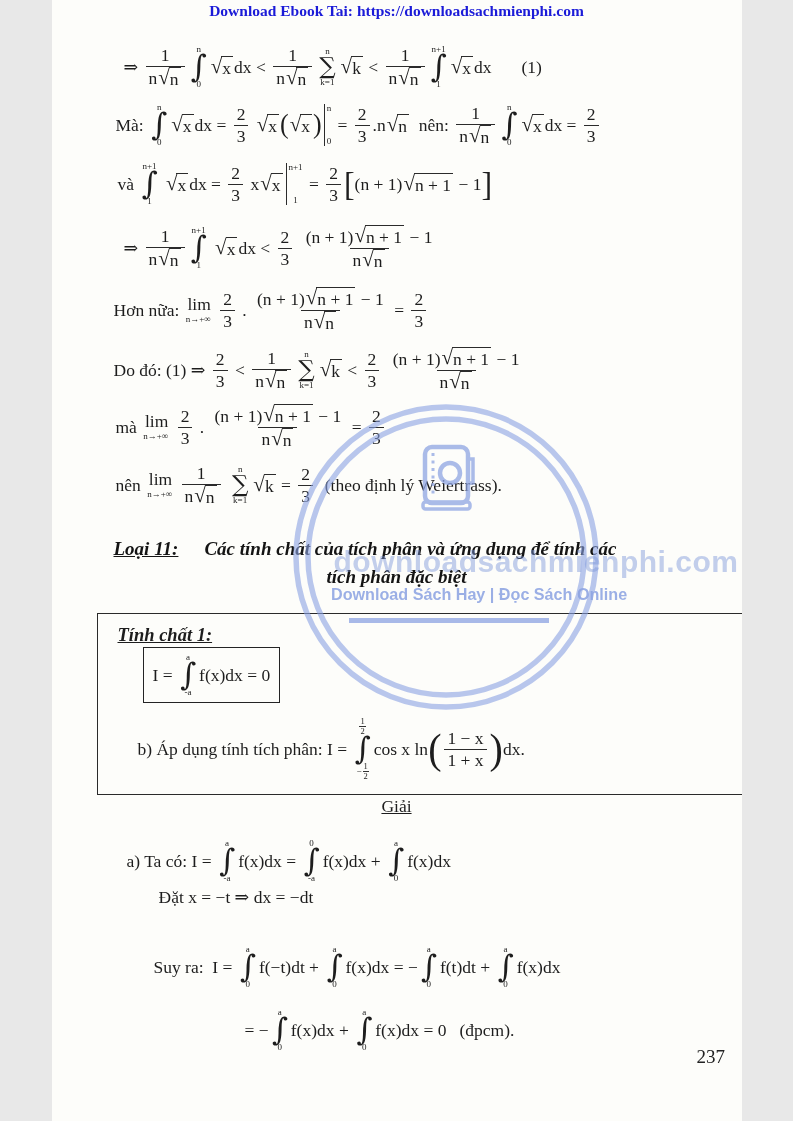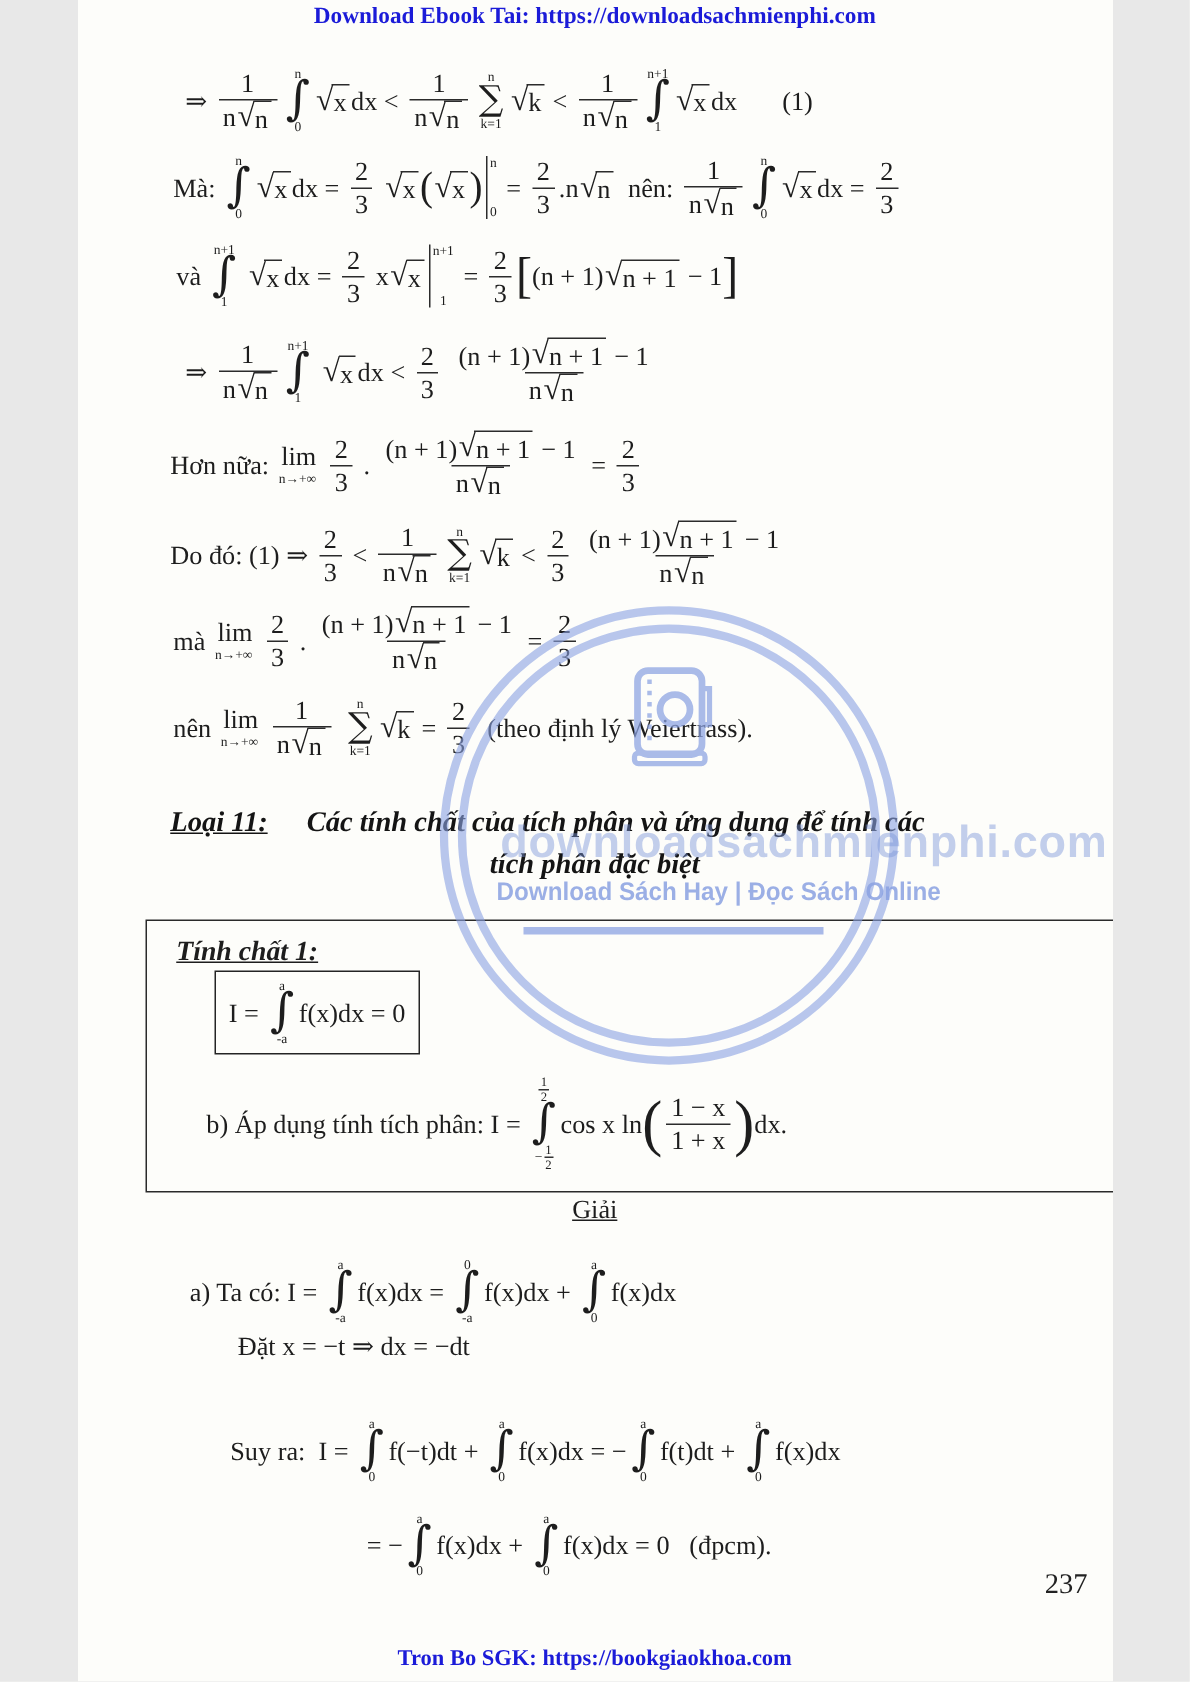--- a/index.html
+++ b/index.html
@@ -115,14 +115,13 @@
     <div class="mrow rb"><span class="mt">b) Áp dụng tính tích phân: I = </span><span class="intg"><span class="bnd top"><span class="bcol"><span>1</span><span class="bden">2</span></span></span><span class="isym">∫</span><span class="bnd bot"><span class="bneg">−</span><span class="bcol"><span>1</span><span class="bden">2</span></span></span></span><span class="mt">cos x ln</span><span class="big" style="font-size: 40px;">(</span><span class="frac"><span class="num"><span class="mt">1 − x</span></span><span class="den"><span class="mt">1 + x</span></span></span><span class="big" style="font-size: 40px;">)</span><span class="mt">dx.</span></div>
   </div>
 
   <div class="giai">Giải</div>
   <div class="mrow g1"><span class="mt">a) Ta có: I = </span><span class="intg"><span class="bnd top">a</span><span class="isym">∫</span><span class="bnd bot">-a</span></span><span class="mt">f(x)dx = </span><span class="intg"><span class="bnd top">0</span><span class="isym">∫</span><span class="bnd bot">-a</span></span><span class="mt">f(x)dx + </span><span class="intg"><span class="bnd top">a</span><span class="isym">∫</span><span class="bnd bot">0</span></span><span class="mt">f(x)dx</span></div>
   <div class="mrow g2"><span class="mt">Đặt x = −t ⇒ dx = −dt</span></div>
   <div class="mrow g4"><span class="mt">Suy ra:  I = </span><span class="intg"><span class="bnd top">a</span><span class="isym">∫</span><span class="bnd bot">0</span></span><span class="mt">f(−t)dt + </span><span class="intg"><span class="bnd top">a</span><span class="isym">∫</span><span class="bnd bot">0</span></span><span class="mt">f(x)dx = −</span><span class="intg"><span class="bnd top">a</span><span class="isym">∫</span><span class="bnd bot">0</span></span><span class="mt">f(t)dt + </span><span class="intg"><span class="bnd top">a</span><span class="isym">∫</span><span class="bnd bot">0</span></span><span class="mt">f(x)dx</span></div>
   <div class="mrow g5"><span class="mt">= −</span><span class="intg"><span class="bnd top">a</span><span class="isym">∫</span><span class="bnd bot">0</span></span><span class="mt">f(x)dx + </span><span class="intg"><span class="bnd top">a</span><span class="isym">∫</span><span class="bnd bot">0</span></span><span class="mt">f(x)dx = 0   (đpcm).</span></div>
 
   <div class="pagenum">237</div>
-  <div class="botlink">Tron Bo SGK: https://bookgiaokhoa.com</div>
 </div>
 
 </body></html>

